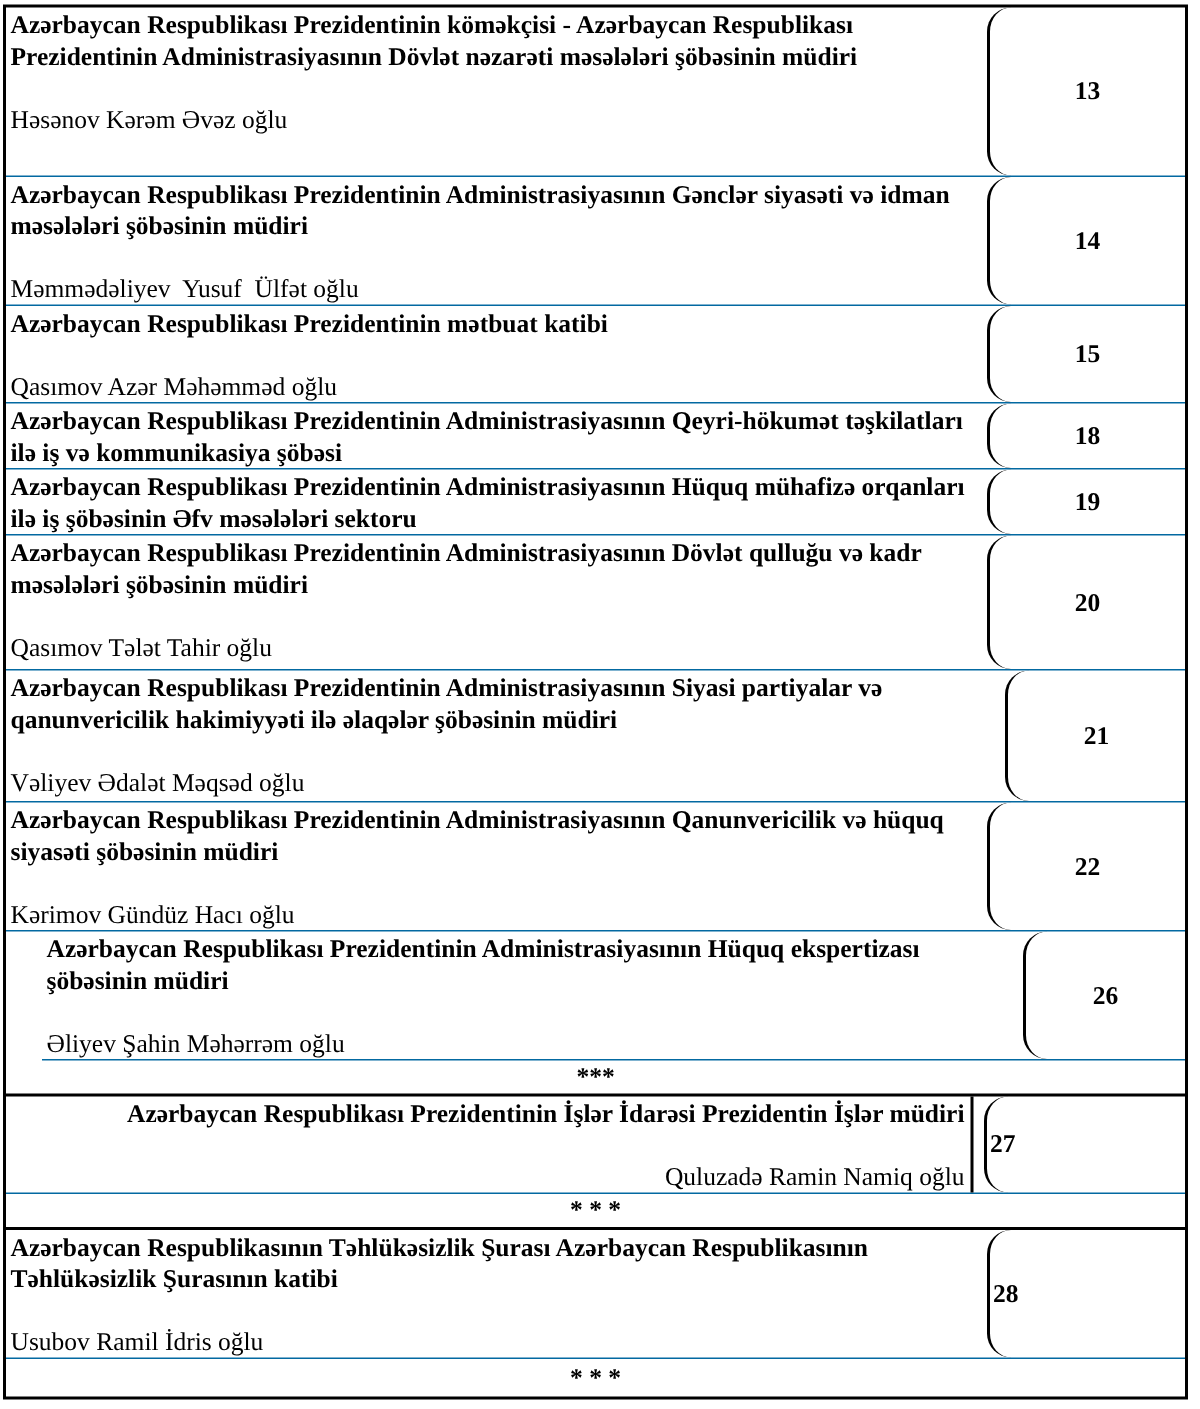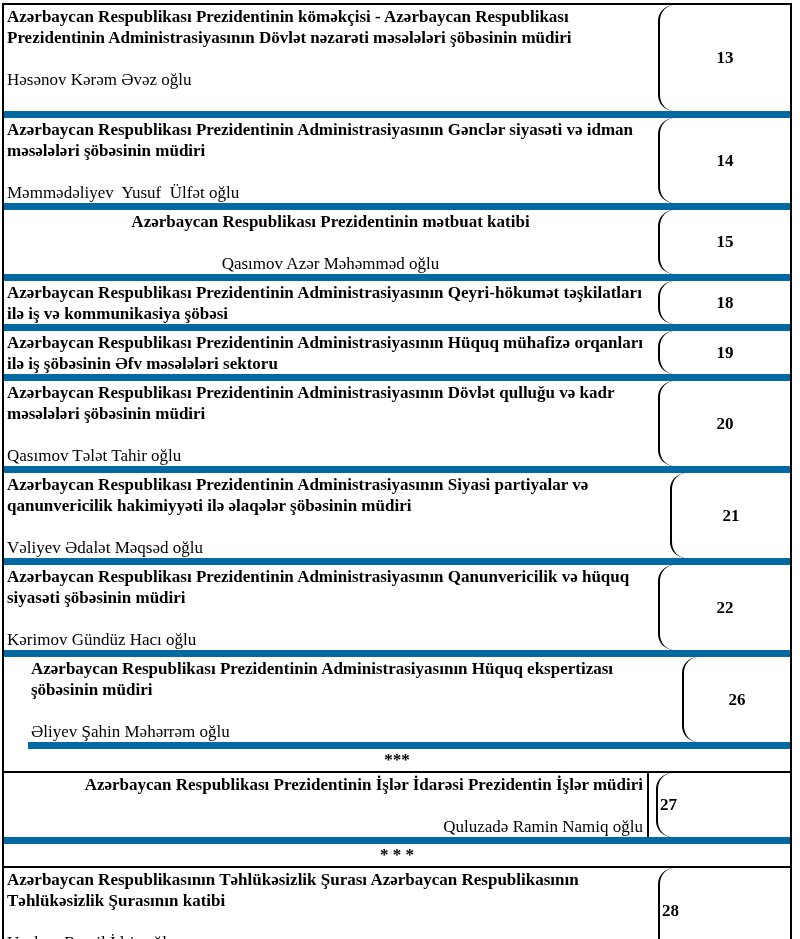--- a/index.html
+++ b/index.html
@@ -19,21 +19,21 @@
   .tbl {
     position: absolute;
     left: 2px;
     top: 3px;
     width: 790px;
     border: 2px solid #000;
     box-sizing: border-box;
   }
   .row {
     display: flex;
-    border-bottom: 7px solid #0369a1;
+    border-bottom: 1px solid #0369a1;
     box-sizing: border-box;
     align-items: stretch;
   }
   .row:last-child { border-bottom: none; }
 
   .cell-text {
     width: 654px;
     box-sizing: border-box;
     padding: 1px 4px 0 3px;
     font-size: 17px;
@@ -74,21 +74,21 @@
     font-weight: bold;
     white-space: pre;
     border-bottom: 2px solid #000;
     box-sizing: border-box;
   }
   .row-sep:last-child { border-bottom: none; }
 
   
   .rh0  { min-height: 113px; }
   .rh1  { min-height: 83px; }
-  .rh2  { min-height: 62px; text-align: center; }
+  .rh2  { min-height: 62px; }
   .rh3  { min-height: 39px; }
   .rh4  { min-height: 43px; }
   .rh5  { min-height: 90px; }
   .rh6  { min-height: 88px; gap: 12px; }
   .rh7  { min-height: 85px; }
   .rh8  { min-height: 84px; margin-left: 24px; }
   .rh9  { min-height: 24px; }
   .rh10 { min-height: 65px; text-align: right; }
   .rh11 { min-height: 24px; }
   .rh12 { min-height: 83px; }

